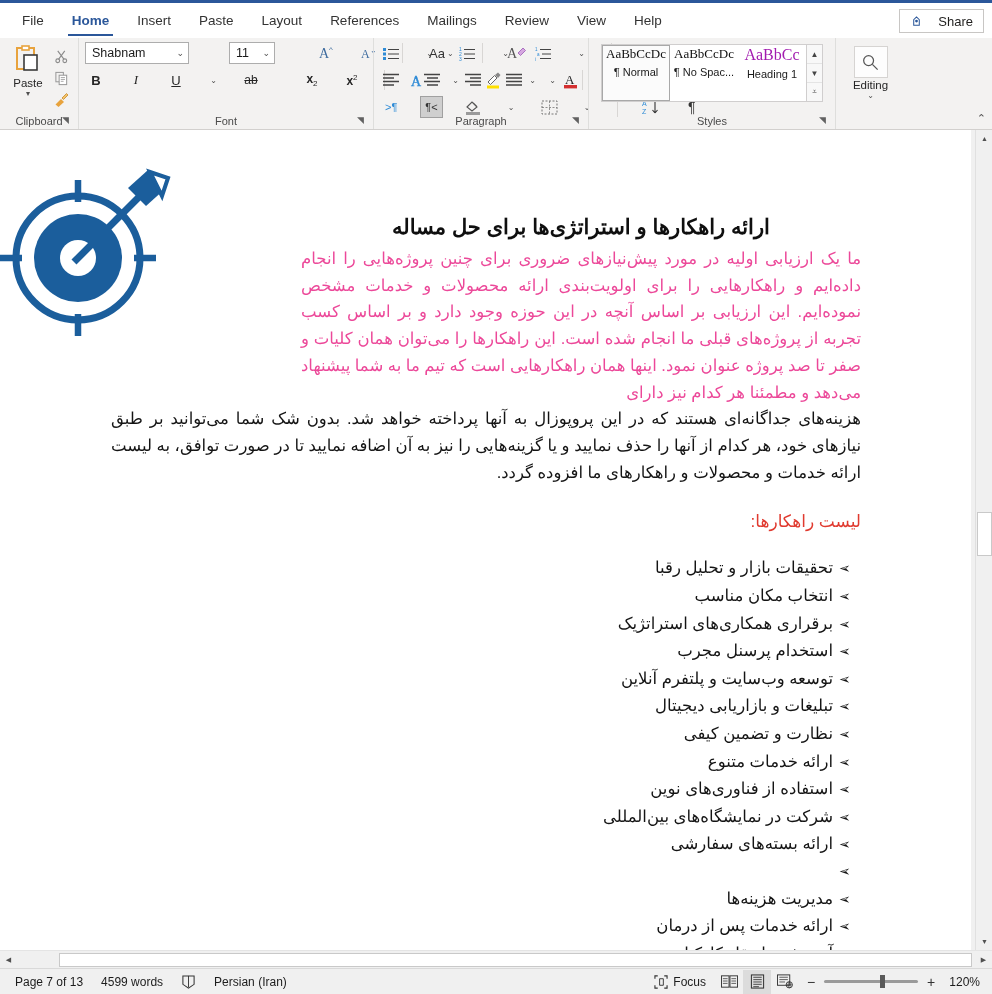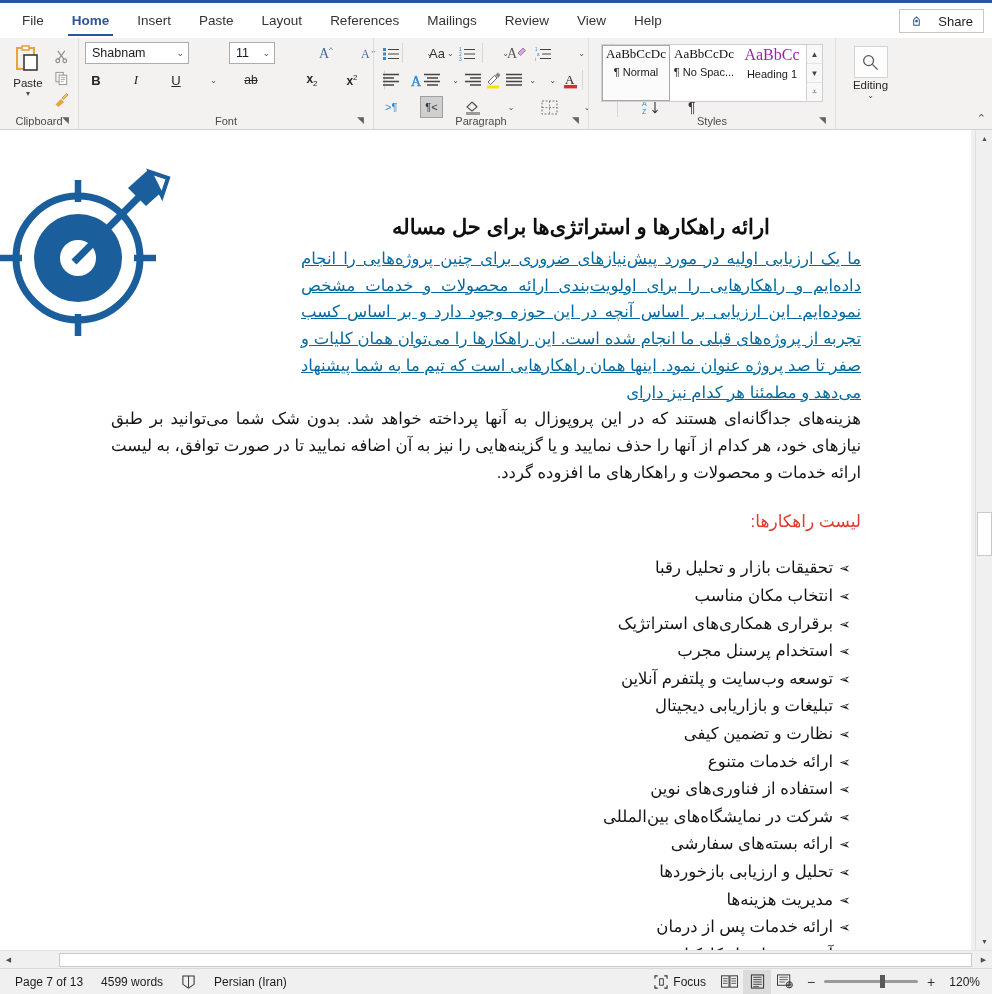--- a/index.html
+++ b/index.html
@@ -203,25 +203,24 @@
     direction: rtl;
   }
   .title-wrap {
     width: 560px;
     margin-right: 0;
   }
   .body-col {
     width: 560px;
     font-size: 16.5px;
     line-height: 1.62;
-    color: #0369a1;
+    color: #ec4899;
     text-align: justify;
     text-justify: inter-word;
     direction: rtl;
-    text-decoration: underline;
   }
   .body-full {
     width: 750px;
     font-size: 16.5px;
     line-height: 1.62;
     color: #141414;
     text-align: justify;
     direction: rtl;
     margin-top: 0;
   }
@@ -796,21 +795,20 @@
         <li>
             <span class="bul-mark">➢</span>
             <span class="bul-txt">شرکت در نمایشگاه‌های بین‌المللی</span>
           </li>
         <li>
             <span class="bul-mark">➢</span>
             <span class="bul-txt">ارائه بسته‌های سفارشی</span>
           </li>
         <li>
             <span class="bul-mark">➢</span>
-            <span class="bul-txt">تحلیل و ارزیابی بازخوردها</span>
           </li>
         <li>
             <span class="bul-mark">➢</span>
             <span class="bul-txt">مدیریت هزینه‌ها</span>
           </li>
         <li>
             <span class="bul-mark">➢</span>
             <span class="bul-txt">ارائه خدمات پس از درمان</span>
           </li>
         <li>

